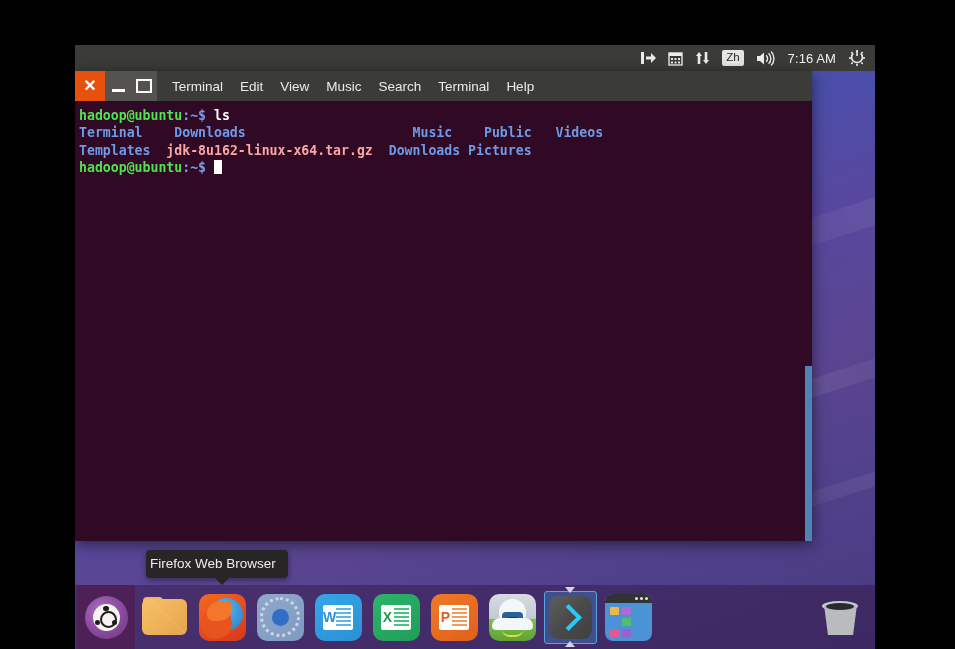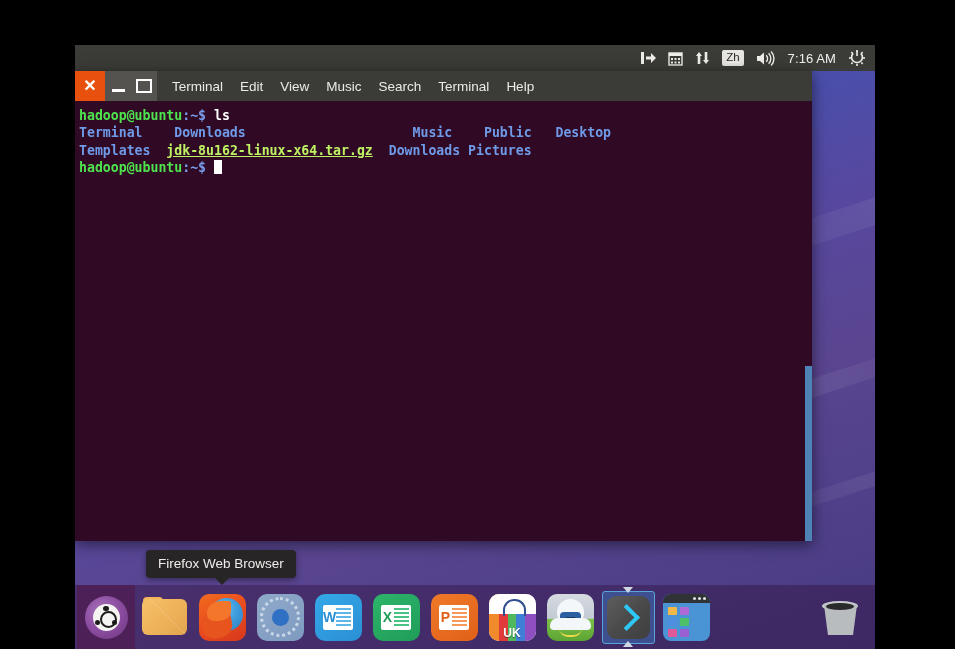--- a/index.html
+++ b/index.html
@@ -113,42 +113,42 @@
     font-size: 13.2px;
     line-height: 17.3px;
     white-space: pre;
     font-weight: bold;
     padding-left: 2px;
   }
   .c-green { color: #4ee44e; margin-top: 44px; }
   .c-blue  { color: #7a9ef0; }
   .c-lblue { color: #6f9ae8; }
   .c-white { color: #ffffff; font-weight: bold; }
-  .c-red   { color: #bef264; text-decoration: underline; }
+  .c-red   { color: #fca5a5; }
   .cursor {
     display: inline-block;
     width: 8px; height: 14px;
     background: #ffffff;
     vertical-align: -2px;
   }
   #term-scrollbar {
     position: absolute;
     right: 0px; top: 265px;
     width: 7px; height: 205px;
     background: #4f83b5;
   }
 
   
   #tooltip {
     position: absolute;
     left: 71px; top: 505px;
     background: #272525;
     color: #f0eeec;
     font-size: 13.5px;
-    padding: 6px 12px 7px 12px;
+    padding: 6px 12px 7px 4px;
     border-radius: 4px;
     box-shadow: 0 2px 6px rgba(0,0,0,0.4);
     white-space: nowrap;
   }
   #tooltip .arrow {
     position: absolute;
     left: 68px; bottom: -7px;
     width: 0; height: 0;
     border-left: 8px solid transparent;
     border-right: 8px solid transparent;
@@ -496,21 +496,21 @@
         <span>View</span>
         <span>Music</span>
         <span>Search</span>
         <span>Terminal</span>
         <span>Help</span>
       </div>
     </div>
 
     <div id="term-body">
       <div id="term-text"><span class="c-green">hadoop@ubuntu</span><span class="c-blue">:~$</span> <span class="c-white">ls</span>
-<span class="c-lblue">Terminal</span>    <span class="c-lblue">Downloads</span>                     <span class="c-lblue">Music</span>    <span class="c-lblue">Public</span>   <span class="c-lblue">Desktop</span>
+<span class="c-lblue">Terminal</span>    <span class="c-lblue">Downloads</span>                     <span class="c-lblue">Music</span>    <span class="c-lblue">Public</span>   <span class="c-lblue">Videos</span>
 <span class="c-lblue">Templates</span>  <span class="c-red">jdk-8u162-linux-x64.tar.gz</span>  <span class="c-lblue">Downloads</span> <span class="c-lblue">Pictures</span>
 <span class="c-green">hadoop@ubuntu</span><span class="c-blue">:~$</span> <span class="cursor"></span></div>
       <div id="term-scrollbar"></div>
     </div>
   </div>
 
   <div id="tooltip">
     <span>Firefox Web Browser</span>
     <span class="arrow"></span>
   </div>
@@ -592,28 +592,20 @@
               <i></i>
               <i></i>
               <i></i>
               <i></i>
               <i></i>
             </span>
         </span>
       </div>
     </div>
 
-    <div class="dock-cell">
-      <div class="icon48 uksw">
-        <span class="bag"></span>
-          <span class="wsh"></span>
-          <span class="handle"></span>
-        <span class="uklbl">UK</span>
-      </div>
-    </div>
 
     <div class="dock-cell">
       <div class="icon48 mascot">
         <span class="head"></span>
           <span class="eyes"></span>
           <span class="mouth"></span>
         <span class="arms"></span>
           <span class="smile"></span>
       </div>
     </div>

